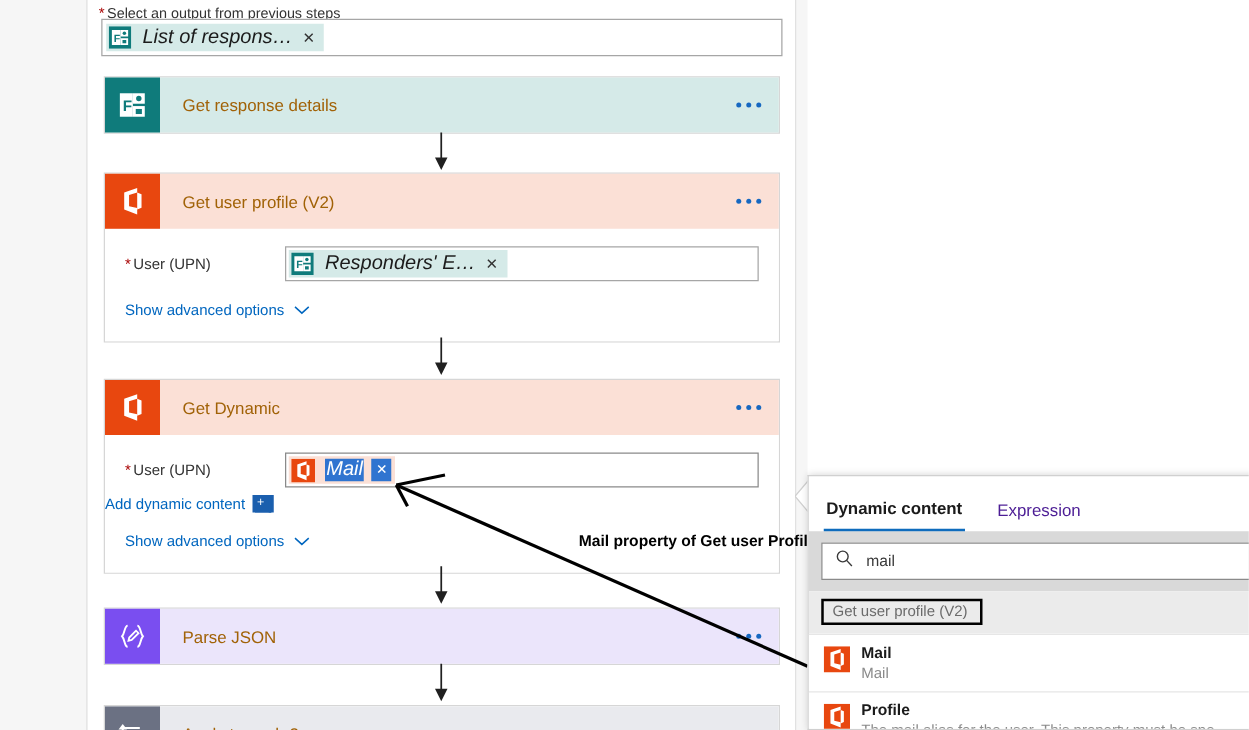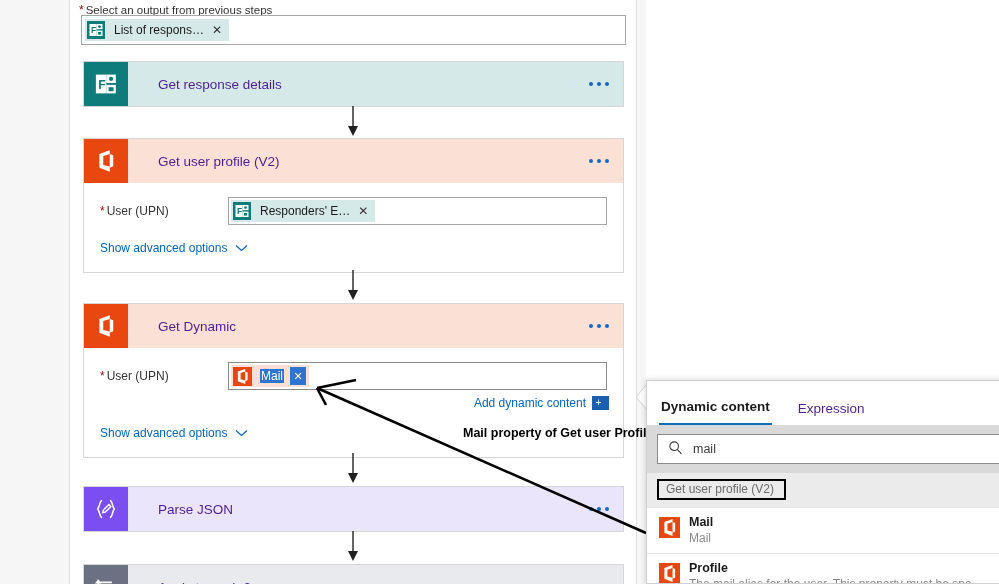--- a/index.html
+++ b/index.html
@@ -32,21 +32,21 @@
     background: #ffffff;
   }
   .card-head {
     display: flex; align-items: center; height: 44px; position: relative;
   }
   .card-icon {
     width: 44px; height: 44px; flex: 0 0 44px;
     display: flex; align-items: center; justify-content: center;
   }
   .card-title {
-    font-size: 13.5px; color: #4c1d95; margin-left: 30px;
+    font-size: 13.5px; color: #a16207; margin-left: 18px;
     white-space: nowrap;
   }
   .card-ellipsis {
     position: absolute; right: 14px; top: 50%; transform: translateY(-50%);
     display: flex; gap: 4px;
   }
   .card-ellipsis i {
     width: 4px; height: 4px; border-radius: 50%; background: #1668c1; display: block;
   }
 
@@ -78,41 +78,41 @@
   .param-input.focused { border-color: #8a8a8a; }
 
   
   .token {
     display: inline-flex; align-items: center; height: 22px;
     background: #d5eae8; max-width: 100%;
   }
   .token.token-o365 { background: #fbe0d6; }
   .token-icon { width: 22px; height: 22px; flex: 0 0 22px; display:flex; align-items:center; justify-content:center; }
   .token-text {
-    font-size: 12px; color: #1b1b1b; padding: 0 8px 0 7px;
-    white-space: nowrap; overflow: hidden; text-overflow: ellipsis;
+    font-size: 16px; color: #1b1b1b; padding: 0 8px 0 7px;
+    white-space: nowrap; overflow: hidden; text-overflow: ellipsis; font-style: italic;
   }
   .token-text.selected { background: #2f74d0; color: #ffffff; padding: 0 1px; margin: 0 6px 0 7px; }
   .token-x {
     font-size: 12px; color: #333333; padding: 0 7px 0 0; cursor: pointer; line-height: 1;
   }
   .token-x.boxed {
     background: #2f74d0; color: #ffffff; width: 16px; height: 18px;
     display:flex; align-items:center; justify-content:center; padding: 0; margin-right: 3px;
     font-size: 11px;
   }
 
   .adv-link {
     margin: 16px 0 0 16px; font-size: 12px; color: #0066bf;
     display: inline-flex; align-items: center; gap: 8px; cursor: pointer;
   }
   .chev { display: inline-block; }
 
   .add-dyn {
-    display: flex; align-items: center; justify-content: flex-end;
+    display: flex; align-items: center; justify-content: flex-start;
     gap: 6px; padding: 6px 16px 0 0; font-size: 12px; color: #0066bf; cursor: pointer;
   }
   .add-dyn-badge {
     width: 15px; height: 14px; background: #1b5fae; color: #fff;
     font-size: 10px; line-height: 14px; text-align: center;
     border-right: 2px solid #1b5fae; box-shadow: 2px 0 0 #1b5fae;
   }
 
   
   .connector { position: absolute; left: 0; top: 0; pointer-events: none; }

